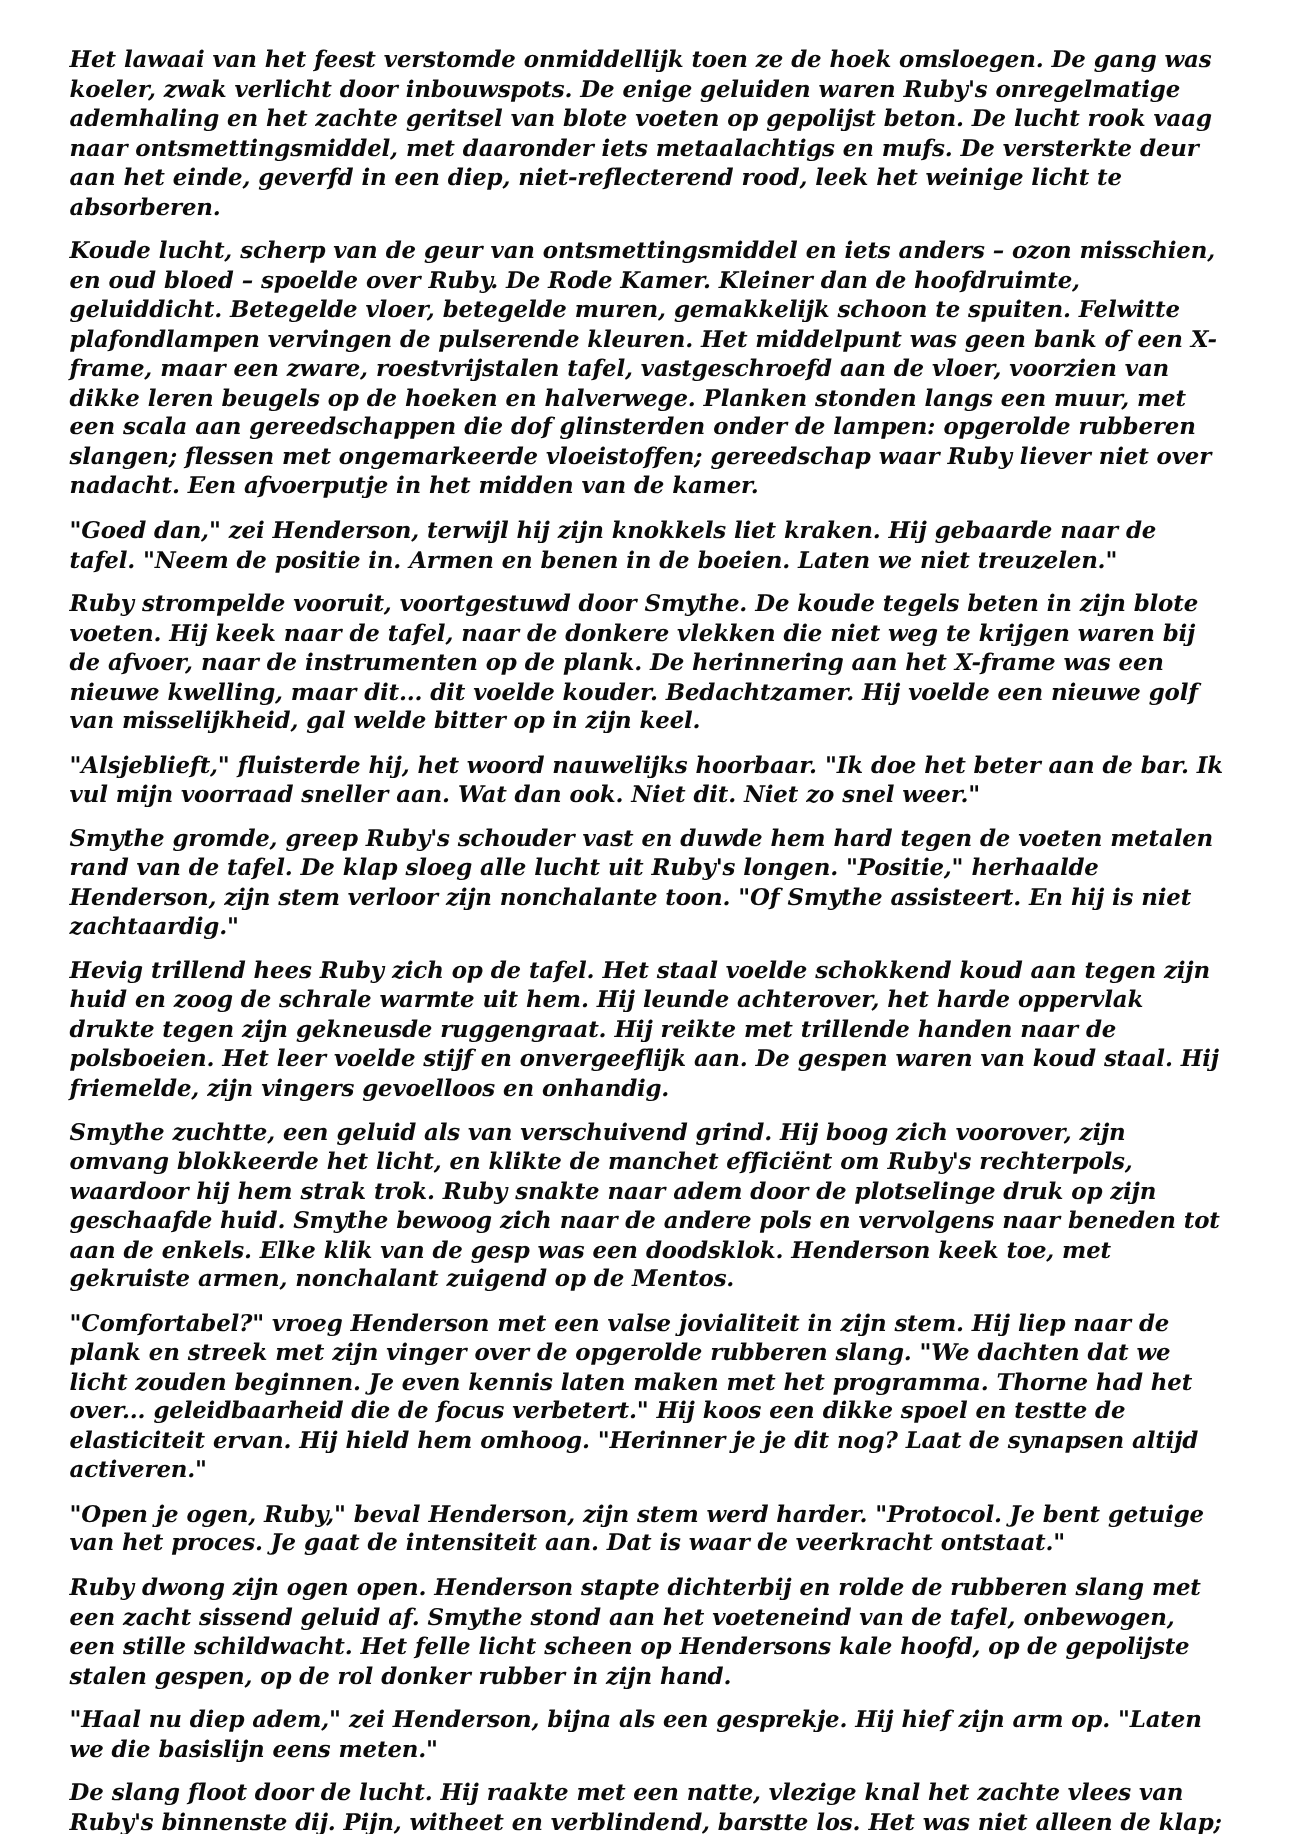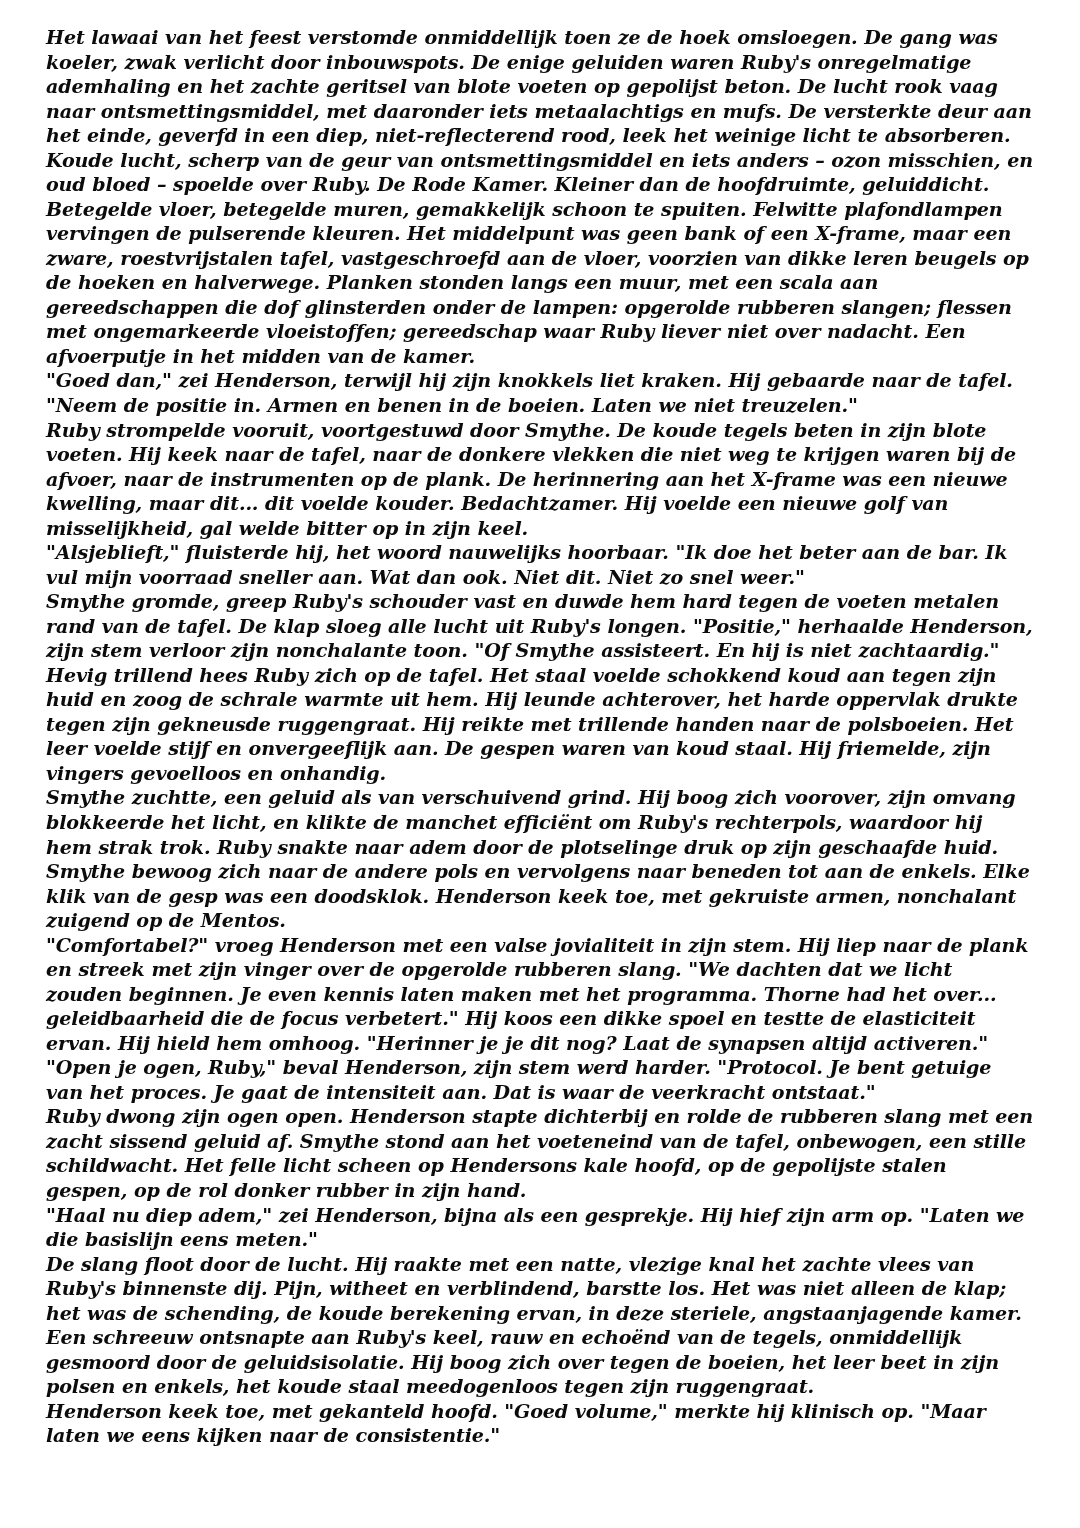--- a/index.html
+++ b/index.html
@@ -24,21 +24,21 @@
     font-style: italic;
     font-weight: bold;
     font-size: 19.1px;
     line-height: 1.285;
     color: #0b0b0b;
     text-align: left;
     letter-spacing: -0.15px;
     word-spacing: 0.2px;
   }
   .para {
-    margin: 0;
+    margin: 12px;
     padding: 0;
     text-indent: 0;
   }
 </style>
 </head>
 <body>
 
 <div class="page">
   <div class="doc-body">
     <p class="para">Het lawaai van het feest verstomde onmiddellijk toen ze de hoek omsloegen. De gang was koeler, zwak verlicht door inbouwspots. De enige geluiden waren Ruby's onregelmatige ademhaling en het zachte geritsel van blote voeten op gepolijst beton. De lucht rook vaag naar ontsmettingsmiddel, met daaronder iets metaalachtigs en mufs. De versterkte deur aan het einde, geverfd in een diep, niet-reflecterend rood, leek het weinige licht te absorberen.</p>

